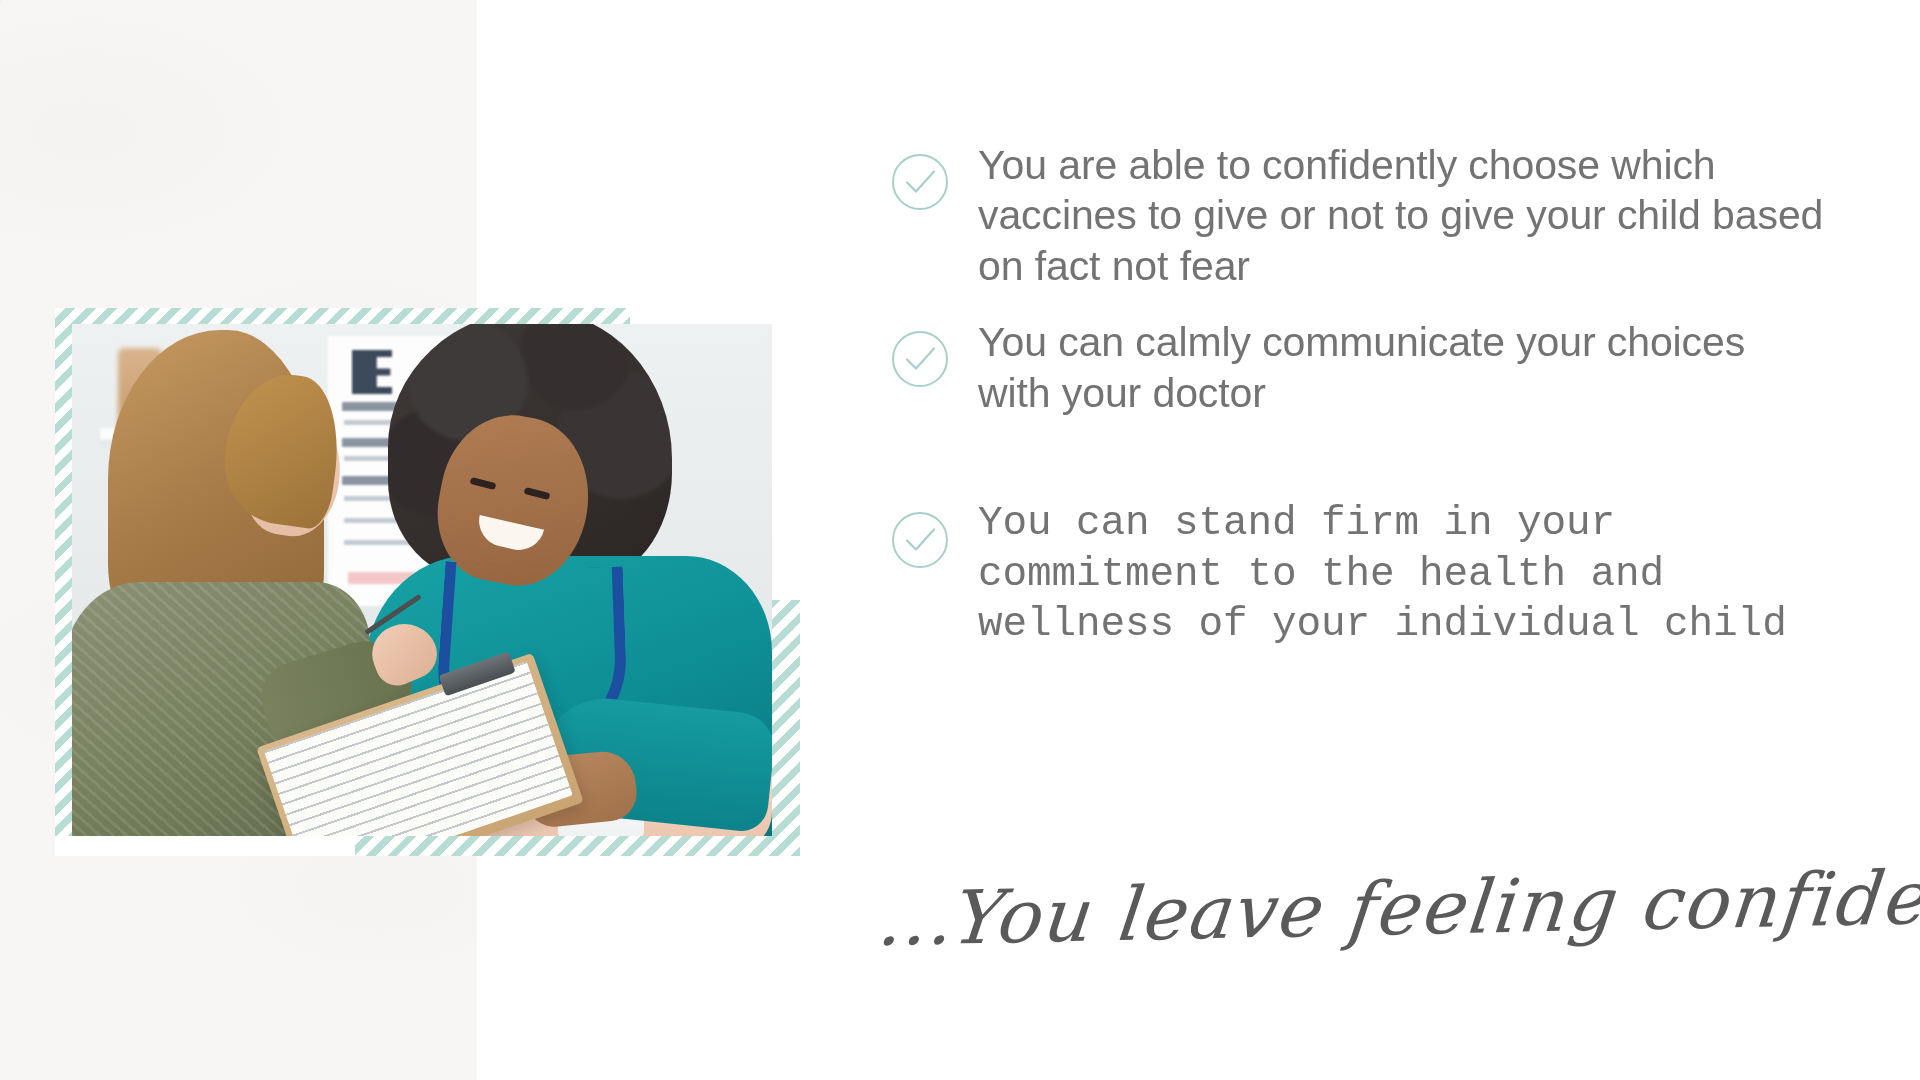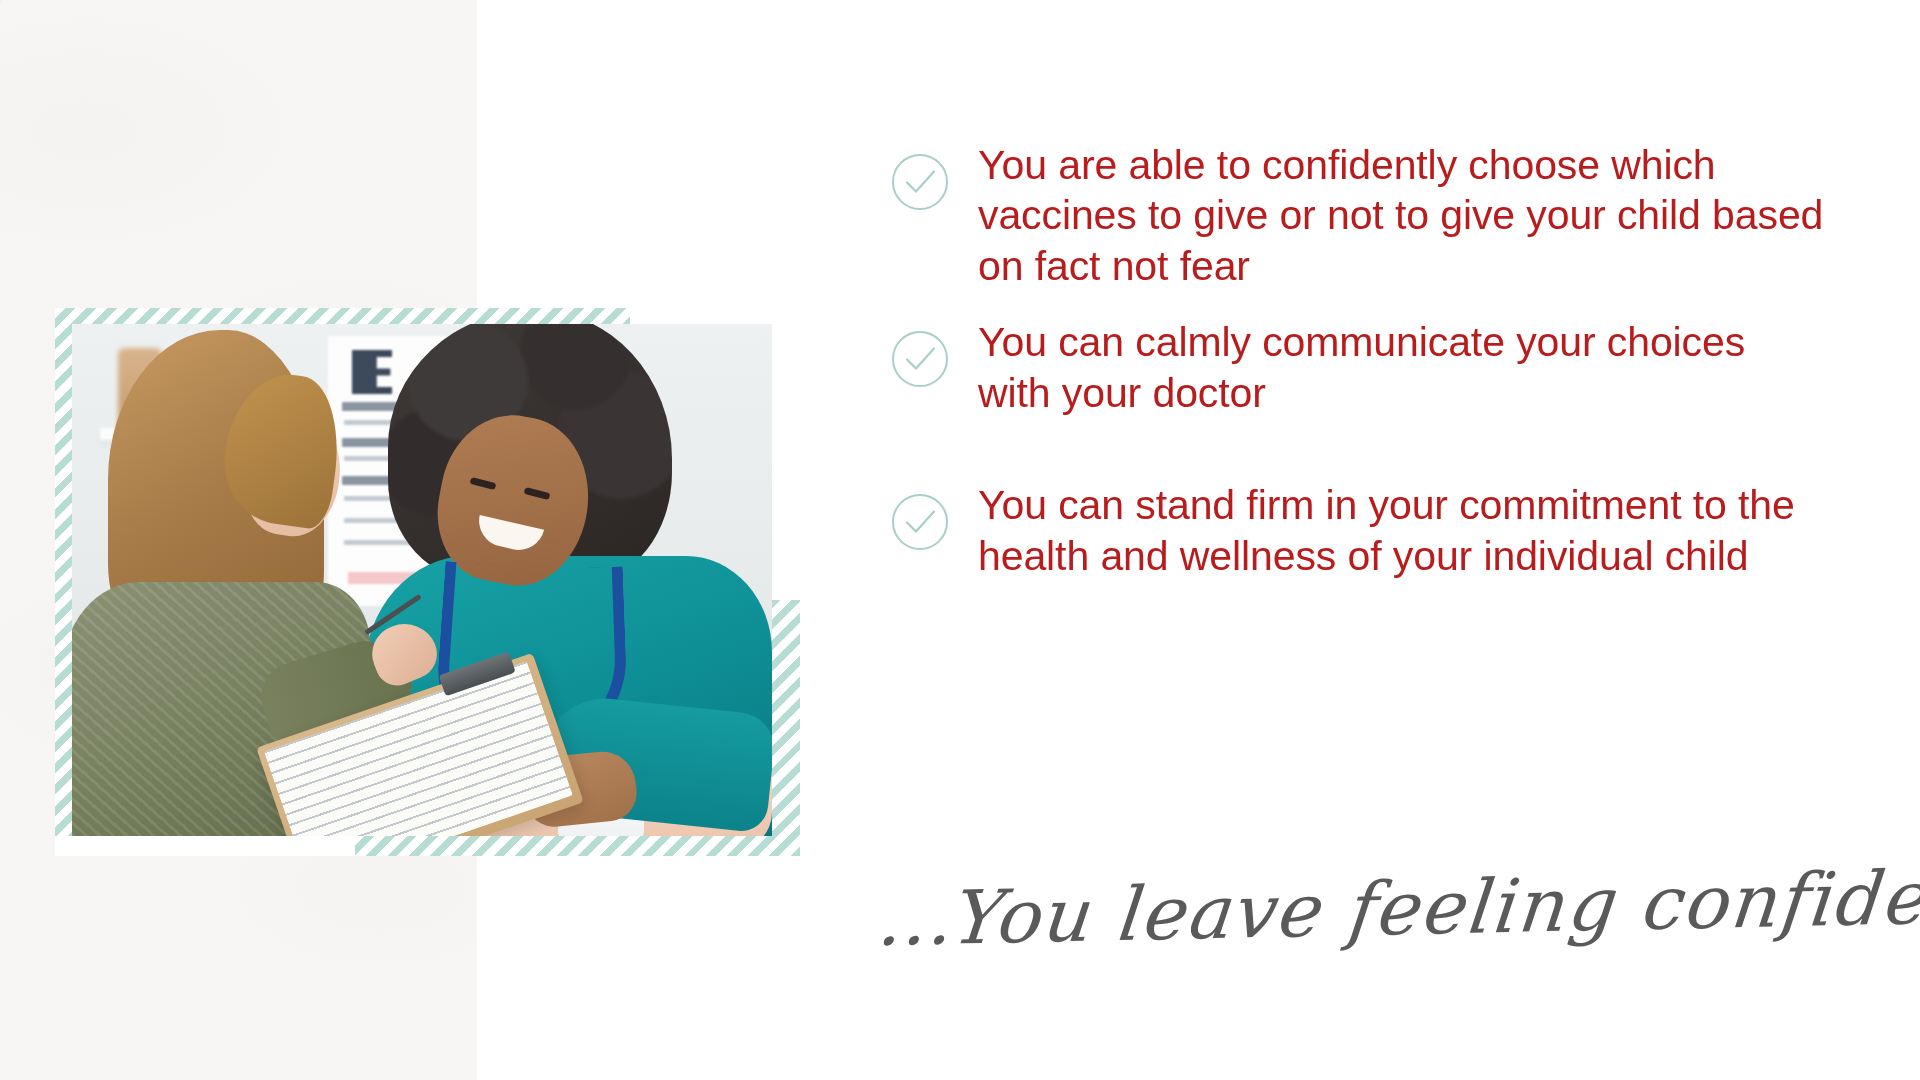--- a/index.html
+++ b/index.html
@@ -298,21 +298,21 @@
   .bullet + .bullet { margin-top:26px;justify-content:flex-end; }
   .check-icon {
     flex:0 0 auto;
     width:60px; height:60px;
     margin-top:12px;
   }
   .check-icon svg { display:block; width:60px; height:60px; }
   .bullet-text {
     font-size:41px;
     line-height:1.23;
-    color:#b91c1c;
+    color:#737373;
     letter-spacing:-0.1px;
     font-weight:400;
   }
 
   .script-line {
     position:absolute;
     left:-10px; top:882px;
     width:960px;
     font-family:"DejaVu Serif", serif;
     font-style:italic;
@@ -416,21 +416,21 @@
       <div class="bullet">
         <span class="check-icon">
           <svg viewBox="0 0 60 60" xmlns="http://www.w3.org/2000/svg">
             <circle cx="30" cy="30" r="27" fill="none" stroke="#a8cfc9" stroke-width="2"></circle>
             <path d="M17 30.5 L26 39.5 L44 19.5" fill="none" stroke="#a8cfc9" stroke-width="2.2" stroke-linecap="round" stroke-linejoin="round"></path>
           </svg>
         </span>
         <span class="bullet-text">You can calmly communicate your choices with your doctor</span>
       </div>
 
-      <div class="bullet" style="margin-top:62px;">
+      <div class="bullet" style="margin-top:80px;font-family:Liberation Mono, monospace;">
         <span class="check-icon">
           <svg viewBox="0 0 60 60" xmlns="http://www.w3.org/2000/svg">
             <circle cx="30" cy="30" r="27" fill="none" stroke="#a8cfc9" stroke-width="2"></circle>
             <path d="M17 30.5 L26 39.5 L44 19.5" fill="none" stroke="#a8cfc9" stroke-width="2.2" stroke-linecap="round" stroke-linejoin="round"></path>
           </svg>
         </span>
         <span class="bullet-text">You can stand firm in your commitment to the health and wellness of your individual child</span>
       </div>
 
     </div>

